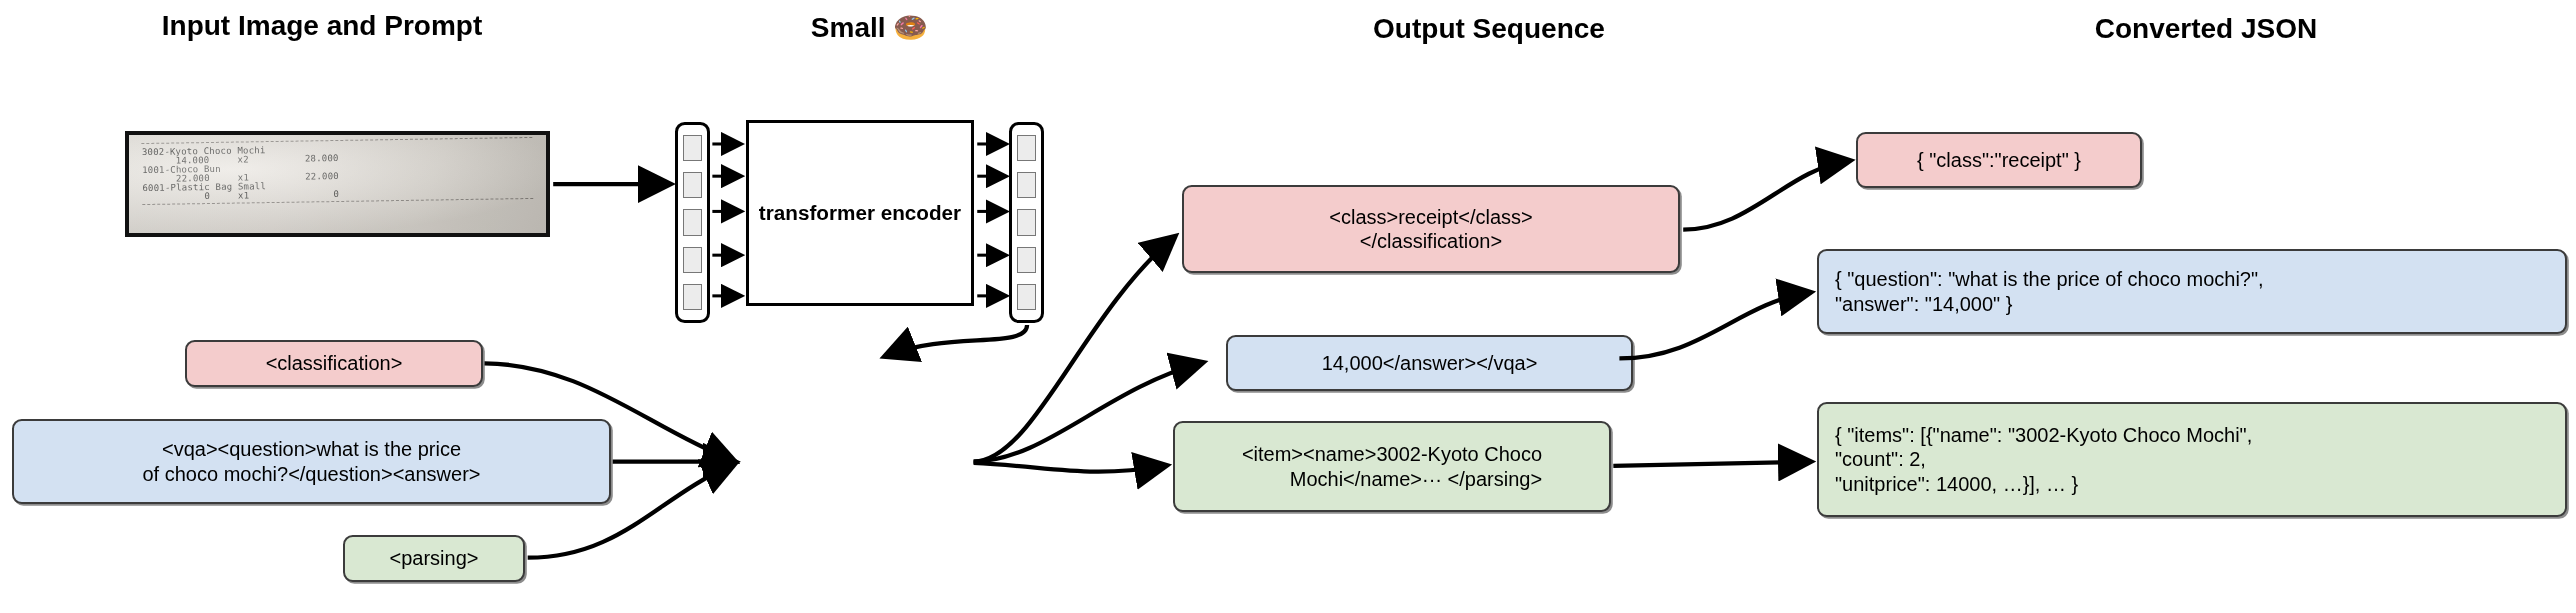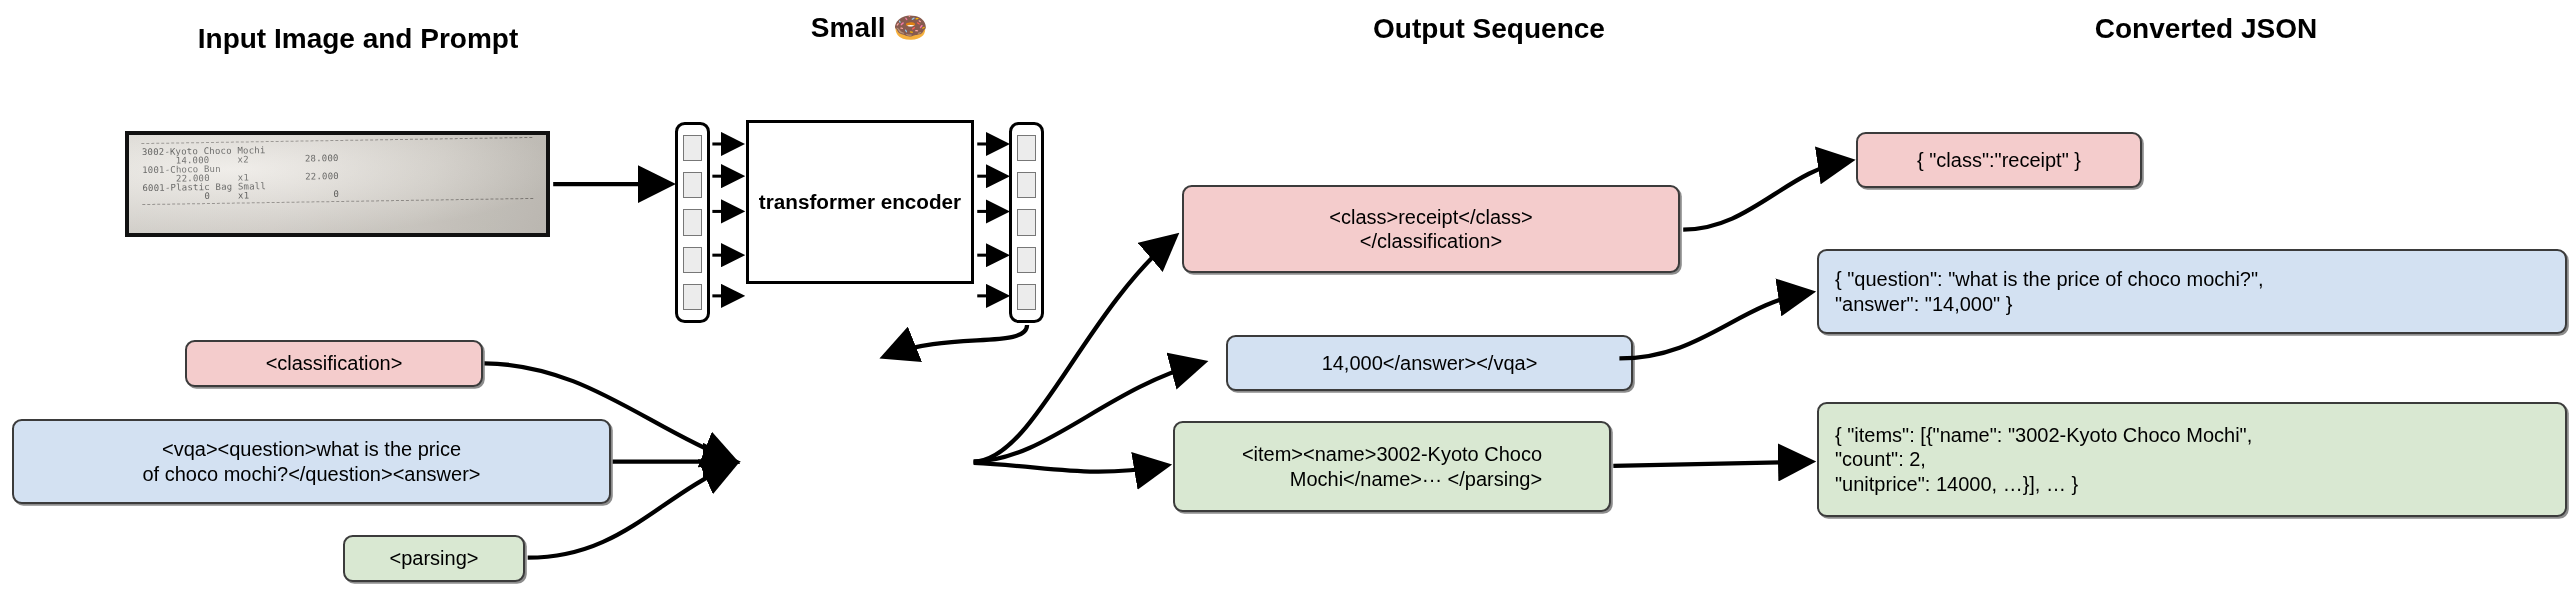--- a/index.html
+++ b/index.html
@@ -62,21 +62,21 @@
   }
   .tok{width:62%;height:13%;background:#ececec;border:1.8px solid #777;}
 
   svg.overlay{position:absolute;left:0;top:0;width:2576px;height:613px;pointer-events:none;}
 </style>
 </head>
 <body>
 
 <div id="stage">
 
-  <div class="hdr" style="left:0;top:23px;width:644px;margin-left:36px;">Input Image and Prompt</div>
+  <div class="hdr" style="left:0;top:10px;width:644px;">Input Image and Prompt</div>
   <div class="hdr" style="left:681px;top:11px;width:377px;">Small 🍩</div>
   <div class="hdr" style="left:1155px;top:13.4px;width:668px;">Output Sequence</div>
   <div class="hdr" style="left:1872px;top:13.4px;width:668px;">Converted JSON</div>
 
   <div id="receipt-photo">
     <div id="receipt-inner">
       <div class="rcpt-rule"></div>
       <div class="rcpt-row">3002-Kyoto Choco Mochi</div>
       <div class="rcpt-row">      14.000     x2          28.000</div>
       <div class="rcpt-row">1001-Choco Bun</div>
@@ -95,21 +95,21 @@
   <div class="rbox green" style="left:343px;top:535px;width:182px;height:47px;">&lt;parsing&gt;</div>
 
   <div class="strip" style="left:675px;top:122px;width:35px;height:201px;">
     <div class="tok"></div>
     <div class="tok"></div>
     <div class="tok"></div>
     <div class="tok"></div>
     <div class="tok"></div>
   </div>
 
-  <div class="tblock" style="left:746px;top:120px;width:228px;height:164px;">transformer
+  <div class="tblock" style="left:746px;top:120px;width:228px;height:186px;">transformer
 encoder</div>
 
   <div class="strip" style="left:1009px;top:122px;width:35px;height:201px;">
     <div class="tok"></div>
     <div class="tok"></div>
     <div class="tok"></div>
     <div class="tok"></div>
     <div class="tok"></div>
   </div>
 

